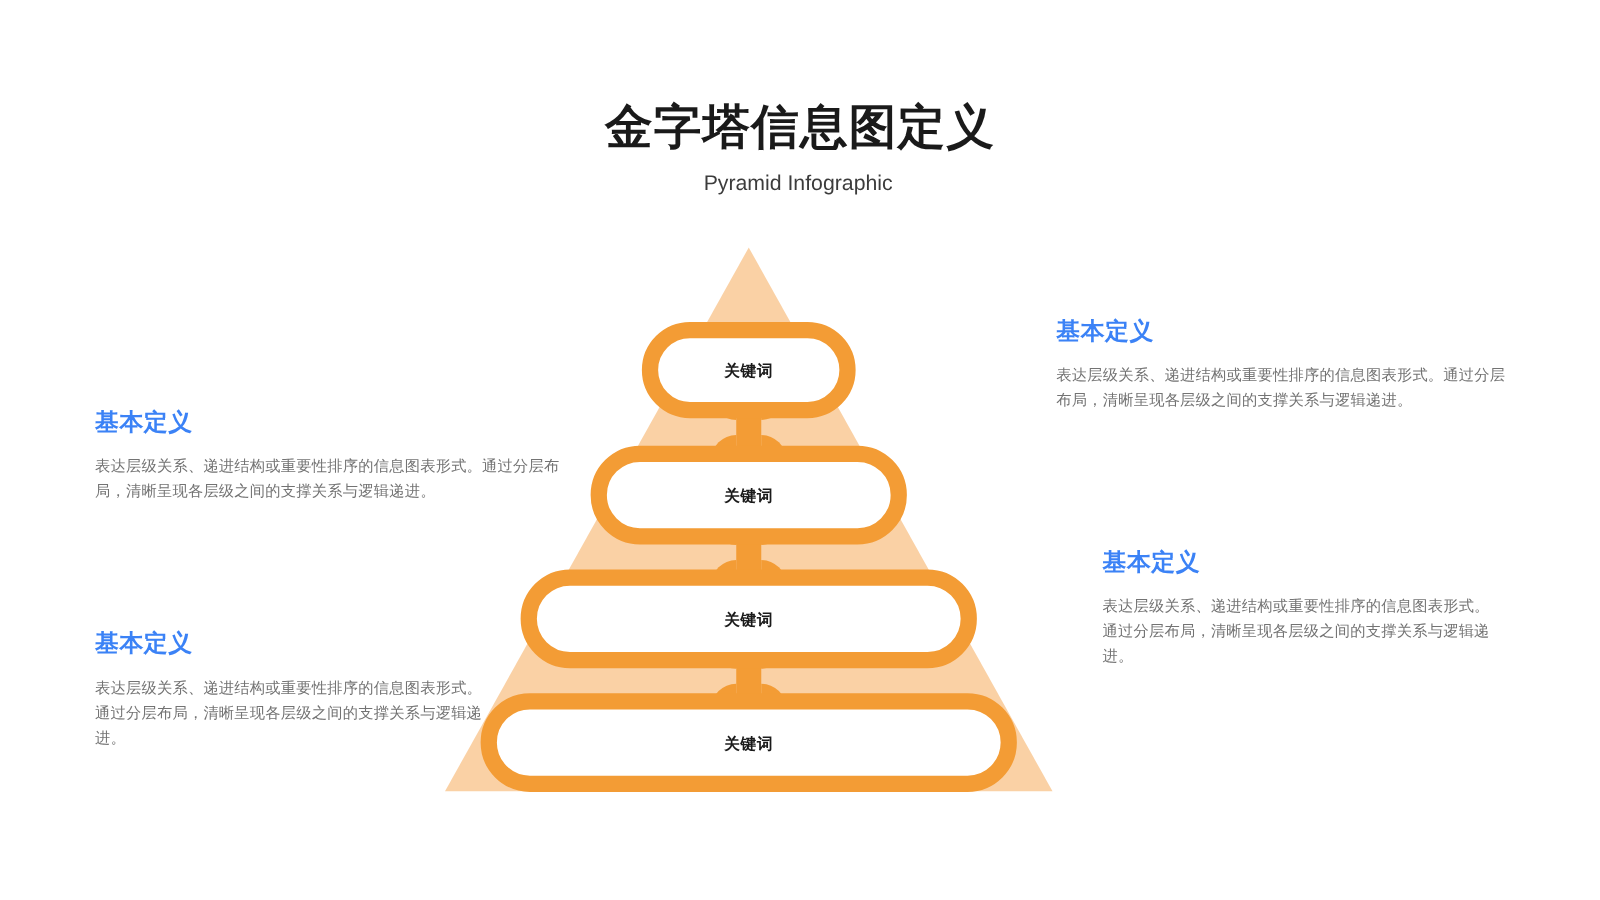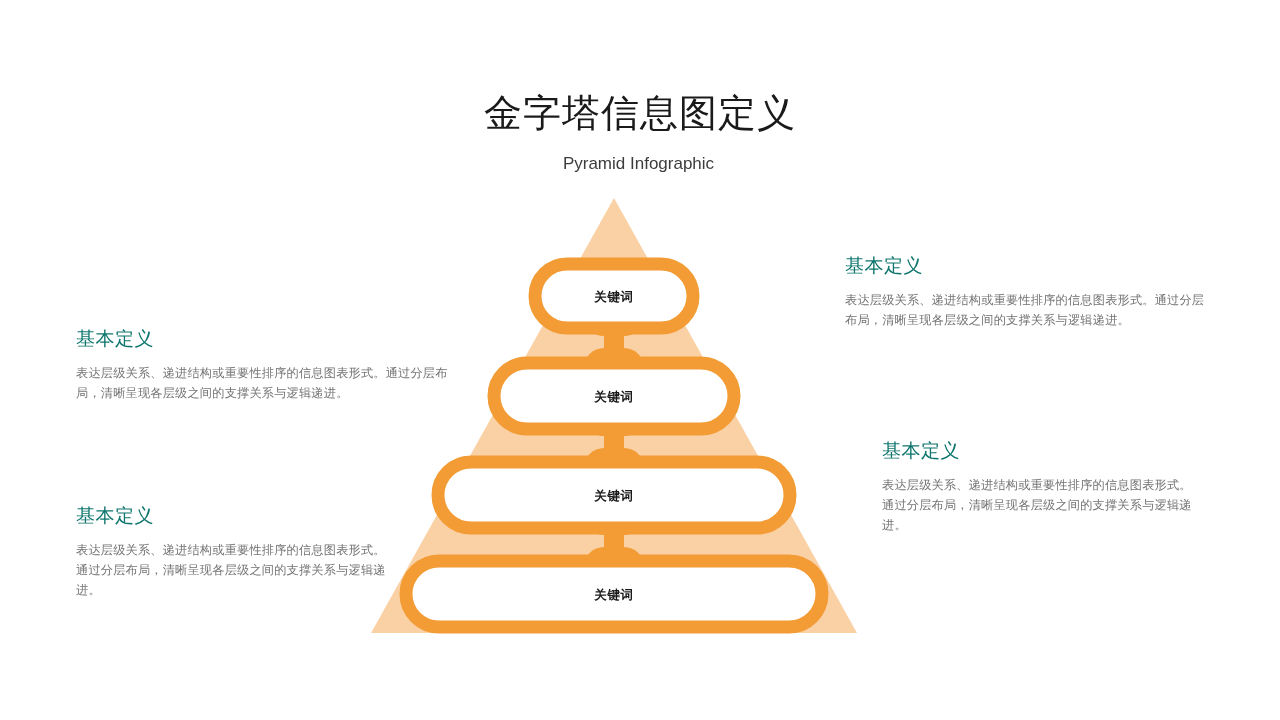--- a/index.html
+++ b/index.html
@@ -19,38 +19,38 @@
   
   .header {
     position: absolute;
     top: 74px;
     left: 0;
     width: 1280px;
     text-align: center;
   }
   .title {
     font-size: 38px;
-    font-weight: normal;
+    font-weight: bold;
     letter-spacing: 1px;
     color: #1a1a1a;
     line-height: 48px;
-    margin: 15px;
+    margin: 4px;
   }
   .subtitle {
     font-size: 17px;
     font-weight: normal;
     color: #3c3c3c;
     line-height: 24px;
     margin: 9px 3px 0 0;
   }
 
   
   .pyramid-wrap {
     position: absolute;
-    left: 359px;
+    left: 344px;
     top: 190px;
     width: 520px;
     height: 455px;
   }
   .pyramid-svg {
     display: block;
     width: 520px;
     height: 455px;
   }
   .pill-label {
@@ -60,22 +60,22 @@
     fill: #1a1a1a;
     letter-spacing: 0.6px;
   }
 
   
   .text-block {
     position: absolute;
   }
   .block-heading {
     font-size: 19px;
-    font-weight: normal;
-    color: #0f766e;
+    font-weight: bold;
+    color: #3b82f6;
     line-height: 26px;
     letter-spacing: 0.5px;
     margin: 0;
   }
   .block-body {
     font-size: 12.2px;
     font-weight: normal;
     color: #737373;
     line-height: 20px;
     letter-spacing: 0.2px;

